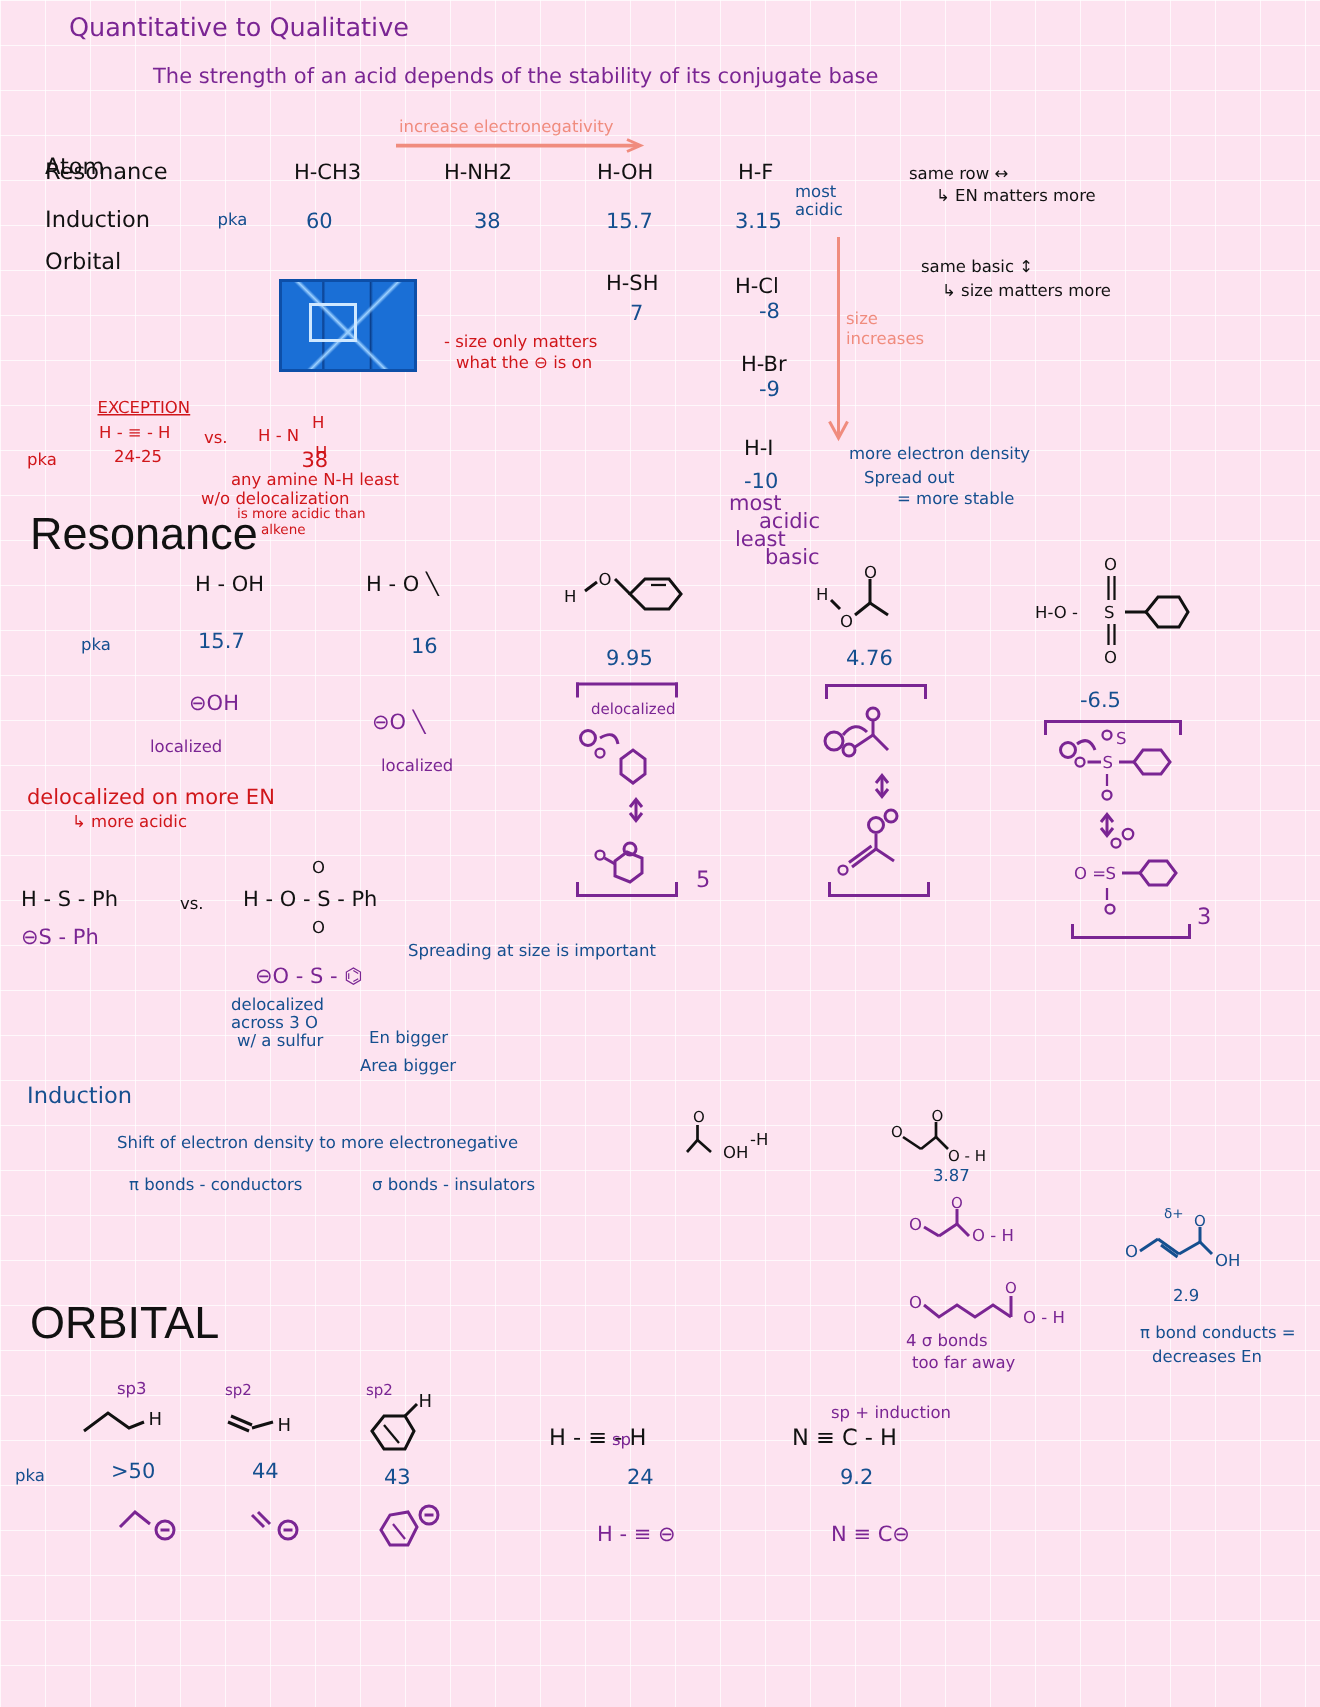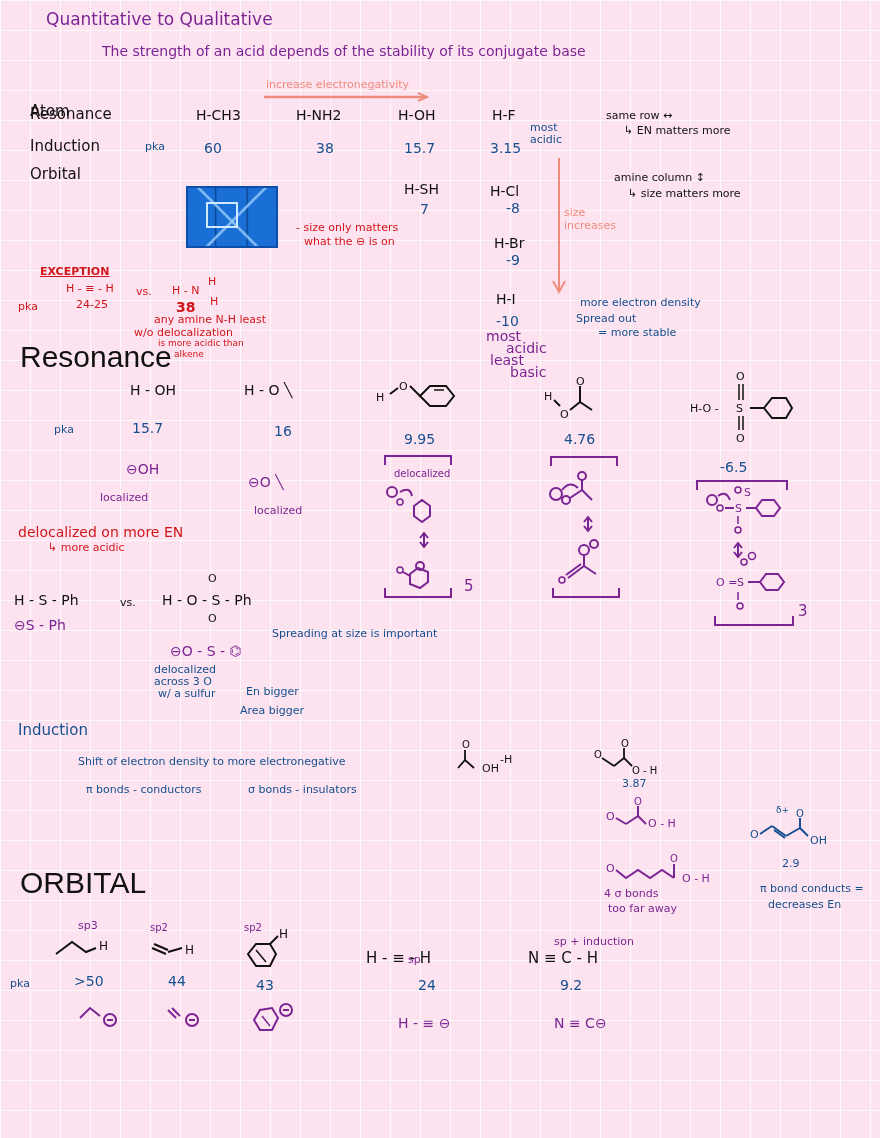--- a/index.html
+++ b/index.html
@@ -15,21 +15,21 @@
   .t { position: absolute; white-space: nowrap; line-height: 1.1; }
   .black { color: #111111; }
   .purple { color: #7a2593; }
   .blue { color: #154f8f; }
   .red { color: #d0161a; }
   .salmon { color: #f08c7e; }
   .sm { font-size: 11px; }
   .md { font-size: 14px; }
   .lg { font-size: 15px; }
   .xl { font-size: 30px; font-family: "Liberation Sans", sans-serif; }
-  .bold { font-weight: bold; }
+  .bold { font-weight: normal; margin-left: 25px; }
   svg.abs { position: absolute; overflow: visible; }
   .bracket { position: absolute; border: 2.5px solid #7a2593; }
   .br-top { border-bottom: none; height: 8px; }
   .br-bot { border-top: none; height: 8px; }
   .imgbox {
     position: absolute; left: 186px; top: 186px; width: 92px; height: 62px;
     background: #1a6fd6; border: 2px solid #0d4fa8; box-sizing: border-box;
     background-image:
       linear-gradient(45deg, transparent 45%, #9cd0ff 47%, transparent 49%),
       linear-gradient(-45deg, transparent 45%, #9cd0ff 47%, transparent 49%),
@@ -88,24 +88,24 @@
   <line x1="9" y1="2" x2="9" y2="134" stroke="#f08c7e" stroke-width="2"></line>
   <polyline points="3,125 9,136 15,125" fill="none" stroke="#f08c7e" stroke-width="2"></polyline>
 </svg>
 <div class="t salmon sm" style="left:564px;top:206px;line-height:1.2;white-space:normal;width:70px;">size increases</div>
 
 <div class="t red sm" style="left:296px;top:222px;">- size only matters</div>
 <div class="t red sm" style="left:304px;top:236px;">what the ⊖ is on</div>
 
 <div class="t black sm" style="left:606px;top:110px;">same row ↔</div>
 <div class="t black sm" style="left:624px;top:125px;">↳ EN matters more</div>
-<div class="t black sm" style="left:614px;top:172px;">amine column ↕</div>
+<div class="t black sm" style="left:614px;top:172px;">same basic ↕</div>
 <div class="t black sm" style="left:628px;top:188px;">↳ size matters more</div>
 
-<div class="t blue sm" style="left:566px;top:297px;margin-left:14px;">more electron density</div>
+<div class="t blue sm" style="left:566px;top:297px;">more electron density</div>
 <div class="t blue sm" style="left:576px;top:313px;">Spread out</div>
 <div class="t blue sm" style="left:598px;top:327px;">= more stable</div>
 
 <div class="t red sm bold" style="left:40px;top:266px;text-decoration:underline;">EXCEPTION</div>
 <div class="t red sm" style="left:66px;top:283px;">H - ≡ - H</div>
 <div class="t red sm" style="left:136px;top:286px;">vs.</div>
 <div class="t red sm" style="left:172px;top:285px;">H - N</div>
 <div class="t red sm" style="left:208px;top:276px;">H</div>
 <div class="t red sm" style="left:210px;top:296px;">H</div>
 <div class="t red sm" style="left:18px;top:301px;">pka</div>

